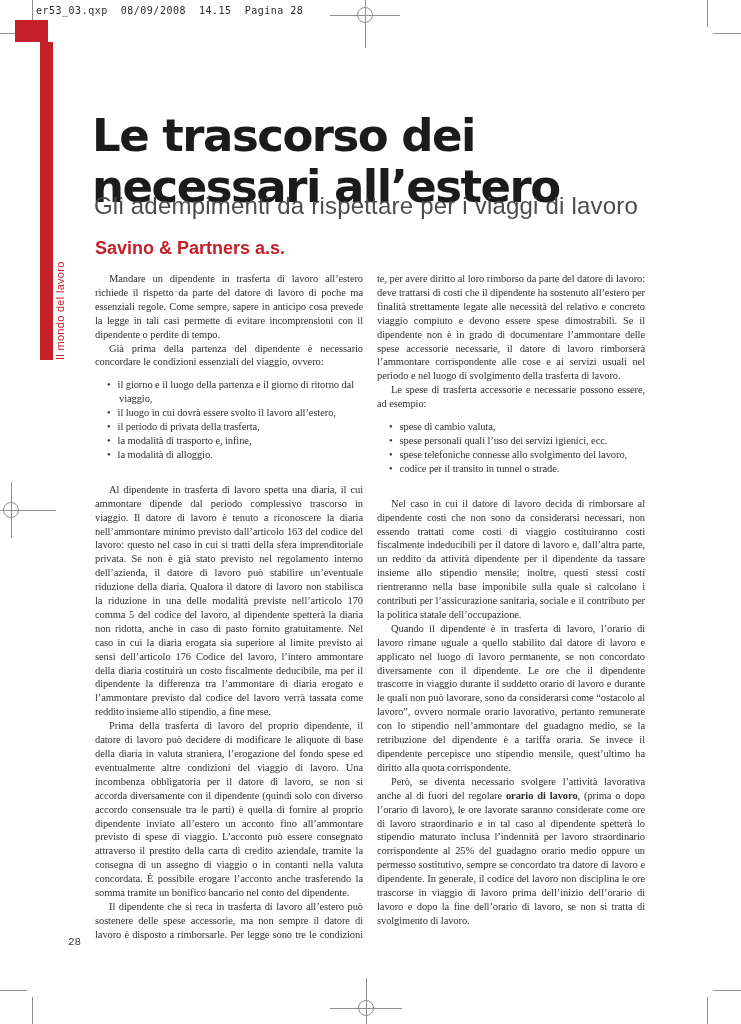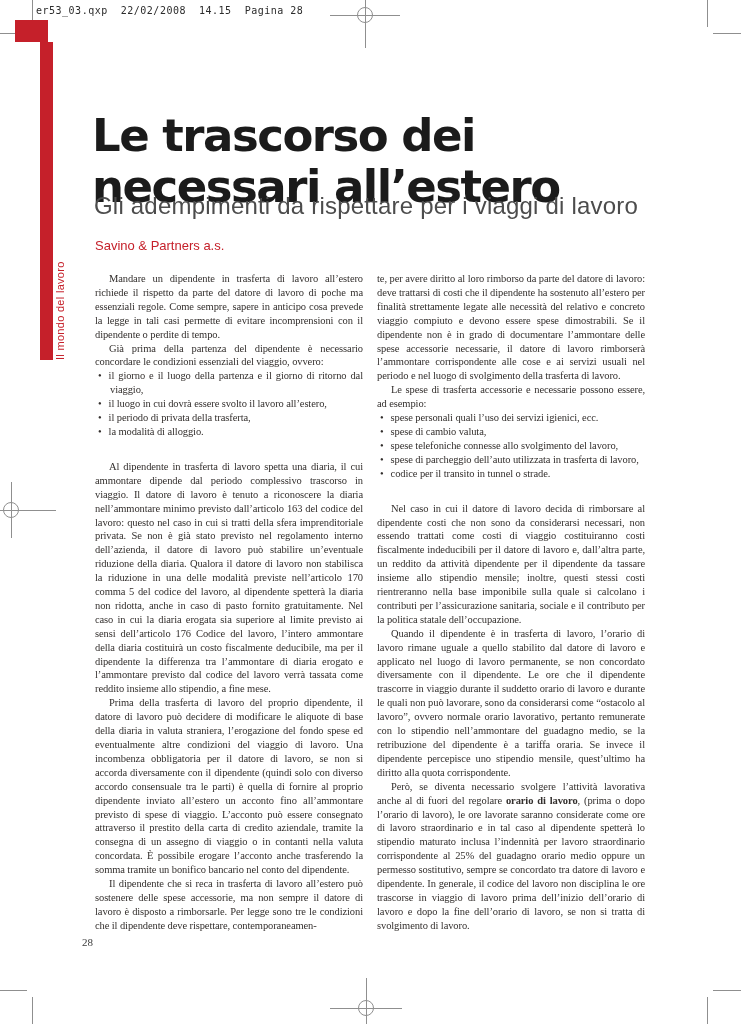--- a/index.html
+++ b/index.html
@@ -36,51 +36,51 @@
     font-family:"DejaVu Sans",sans-serif;font-weight:bold;
     font-size:45px;line-height:51px;letter-spacing:-1.5px;color:#1b1b1b;
   }
   .subtitle{
     position:absolute;left:94px;top:192px;width:600px;
     font-family:"Liberation Sans",sans-serif;font-weight:normal;
     font-size:24px;color:#4c4c4c;letter-spacing:0.2px;
   }
   .author{
     position:absolute;left:95px;top:238px;
-    font-family:"Liberation Sans",sans-serif;font-weight:normal;font-size:13px;
+    font-family:"Liberation Sans",sans-serif;font-weight:bold;font-size:18px;
   }
   
   .columns{
     position:absolute;left:95px;top:272px;width:550px;height:672px;
     display:flex;gap:14px;
   }
   .col{flex:1 1 0;overflow:hidden;height:672px;}
   .body-p{
     margin:0;font-size:10.5px;line-height:13.9px;text-align:justify;
     letter-spacing:-0.1px;
   }
   .body-p.indent{text-indent:14px;}
   .body-p.space-before{margin-top:21px;}
-  ul.bullets{margin:0;padding:0;list-style:none;}
+  ul.bullets{margin:9px;padding:0;list-style:none;}
   ul.bullets li{
     font-size:10.5px;line-height:13.9px;text-align:justify;letter-spacing:-0.1px;
     padding-left:15px;text-indent:-12px;margin:0;
   }
   ul.bullets li::before{content:"\2022";margin-right:7px;}
   .page-number{
-    position:absolute;left:82px;top:936px;
-    font-family:Liberation Serif, serif;font-size:11px;color:#3a3a3a;
+    position:absolute;left:68px;top:936px;
+    font-family:Liberation Mono, monospace;font-size:11px;color:#3a3a3a;
   }
 </style>
 </head>
 <body>
 
 <div class="page">
 
-  <div class="print-header">er53_03.qxp  22/02/2008  14.15  Pagina 28</div>
+  <div class="print-header">er53_03.qxp  08/09/2008  14.15  Pagina 28</div>
 
   <div class="crop" style="left:32px;top:0;width:1px;height:28px;"></div>
   <div class="crop" style="left:0;top:33px;width:15px;height:1px;"></div>
 
   <div class="crop" style="left:707px;top:0;width:1px;height:27px;"></div>
   <div class="crop" style="left:713px;top:33px;width:28px;height:1px;"></div>
 
   <div class="crop" style="left:0;top:990px;width:27px;height:1px;"></div>
   <div class="crop" style="left:32px;top:997px;width:1px;height:27px;"></div>
 
@@ -112,34 +112,34 @@
   <div class="author" style="color: rgb(197, 32, 42);">Savino &amp; Partners a.s.</div>
 
   <div class="columns">
     <div class="col">
         <p class="body-p indent"><span>Mandare un dipendente in trasferta di lavoro all’estero richiede il rispetto da parte del datore di lavoro di poche ma essenziali regole. Come sempre, sapere in anticipo cosa prevede la legge in tali casi permette di evitare incomprensioni con il dipendente o perdite di tempo.</span></p>
         <p class="body-p indent"><span>Già prima della partenza del dipendente è necessario concordare le condizioni essenziali del viaggio, ovvero:</span></p>
         <ul class="bullets">
           <li>il giorno e il luogo della partenza e il giorno di ritorno dal viaggio,</li>
           <li>il luogo in cui dovrà essere svolto il lavoro all’estero,</li>
           <li>il periodo di privata della trasferta,</li>
+          <li>la modalità di trasporto e, infine,</li>
           <li>la modalità di alloggio.</li>
         </ul>
         <p class="body-p indent space-before"><span>Al dipendente in trasferta di lavoro spetta una diaria, il cui ammontare dipende dal periodo complessivo trascorso in viaggio. Il datore di lavoro è tenuto a riconoscere la diaria nell’ammontare minimo previsto dall’articolo 163 del codice del lavoro: questo nel caso in cui si tratti della sfera imprenditoriale privata. Se non è già stato previsto nel regolamento interno dell’azienda, il datore di lavoro può stabilire un’eventuale riduzione della diaria. Qualora il datore di lavoro non stabilisca la riduzione in una delle modalità previste nell’articolo 170 comma 5 del codice del lavoro, al dipendente spetterà la diaria non ridotta, anche in caso di pasto fornito gratuitamente. Nel caso in cui la diaria erogata sia superiore al limite previsto ai sensi dell’articolo 176 Codice del lavoro, l’intero ammontare della diaria costituirà un costo fiscalmente deducibile, ma per il dipendente la differenza tra l’ammontare di diaria erogato e l’ammontare previsto dal codice del lavoro verrà tassata come reddito insieme allo stipendio, a fine mese.</span></p>
         <p class="body-p indent"><span>Prima della trasferta di lavoro del proprio dipendente, il datore di lavoro può decidere di modificare le aliquote di base della diaria in valuta straniera, l’erogazione del fondo spese ed eventualmente altre condizioni del viaggio di lavoro. Una incombenza obbligatoria per il datore di lavoro, se non si accorda diversamente con il dipendente (quindi solo con diverso accordo consensuale tra le parti) è quella di fornire al proprio dipendente inviato all’estero un acconto fino all’ammontare previsto di spese di viaggio. L’acconto può essere consegnato attraverso il prestito della carta di credito aziendale, tramite la consegna di un assegno di viaggio o in contanti nella valuta concordata. È possibile erogare l’acconto anche trasferendo la somma tramite un bonifico bancario nel conto del dipendente.</span></p>
         <p class="body-p indent"><span>Il dipendente che si reca in trasferta di lavoro all’estero può sostenere delle spese accessorie, ma non sempre il datore di lavoro è disposto a rimborsarle. Per legge sono tre le condizioni che il dipendente deve rispettare, contemporaneamen-</span></p>
       </div>
     <div class="col">
         <p class="body-p"><span>te, per avere diritto al loro rimborso da parte del datore di lavoro: deve trattarsi di costi che il dipendente ha sostenuto all’estero per finalità strettamente legate alle necessità del relativo e concreto viaggio compiuto e devono essere spese dimostrabili. Se il dipendente non è in grado di documentare l’ammontare delle spese accessorie necessarie, il datore di lavoro rimborserà l’ammontare corrispondente alle cose e ai servizi usuali nel periodo e nel luogo di svolgimento della trasferta di lavoro.</span></p>
         <p class="body-p indent"><span>Le spese di trasferta accessorie e necessarie possono essere, ad esempio:</span></p>
         <ul class="bullets">
+          <li>spese di cambio valuta,</li>
           <li>spese personali quali l’uso dei servizi igienici, ecc.</li>
-          <li>spese di cambio valuta,</li>
           <li>spese telefoniche connesse allo svolgimento del lavoro,</li>
-          <li>spese di parcheggio dell’auto utilizzata in trasferta di lavoro,</li>
           <li>codice per il transito in tunnel o strade.</li>
         </ul>
         <p class="body-p indent space-before"><span>Nel caso in cui il datore di lavoro decida di rimborsare al dipendente costi che non sono da considerarsi necessari, non essendo trattati come costi di viaggio costituiranno costi fiscalmente indeducibili per il datore di lavoro e, dall’altra parte, un reddito da attività dipendente per il dipendente da tassare insieme allo stipendio mensile; inoltre, questi stessi costi rientreranno nella base imponibile sulla quale si calcolano i contributi per l’assicurazione sanitaria, sociale e il contributo per la politica statale dell’occupazione.</span></p>
         <p class="body-p indent"><span>Quando il dipendente è in trasferta di lavoro, l’orario di lavoro rimane uguale a quello stabilito dal datore di lavoro e applicato nel luogo di lavoro permanente, se non concordato diversamente con il dipendente. Le ore che il dipendente trascorre in viaggio durante il suddetto orario di lavoro e durante le quali non può lavorare, sono da considerarsi come “ostacolo al lavoro”, ovvero normale orario lavorativo, pertanto remunerate con lo stipendio nell’ammontare del guadagno medio, se la retribuzione del dipendente è a tariffa oraria. Se invece il dipendente percepisce uno stipendio mensile, quest’ultimo ha diritto alla quota corrispondente.</span></p>
         <p class="body-p indent"><span>Però, se diventa necessario svolgere l’attività lavorativa anche al di fuori del regolare </span><b>orario di lavoro</b><span>, (prima o dopo l’orario di lavoro), le ore lavorate saranno considerate come ore di lavoro straordinario e in tal caso al dipendente spetterà lo stipendio maturato inclusa l’indennità per lavoro straordinario corrispondente al 25% del guadagno orario medio oppure un permesso sostitutivo, sempre se concordato tra datore di lavoro e dipendente. In generale, il codice del lavoro non disciplina le ore trascorse in viaggio di lavoro prima dell’inizio dell’orario di lavoro e dopo la fine dell’orario di lavoro, se non si tratta di svolgimento di lavoro.</span></p>
       </div>
   </div>
 
   <div class="page-number">28</div>
 

